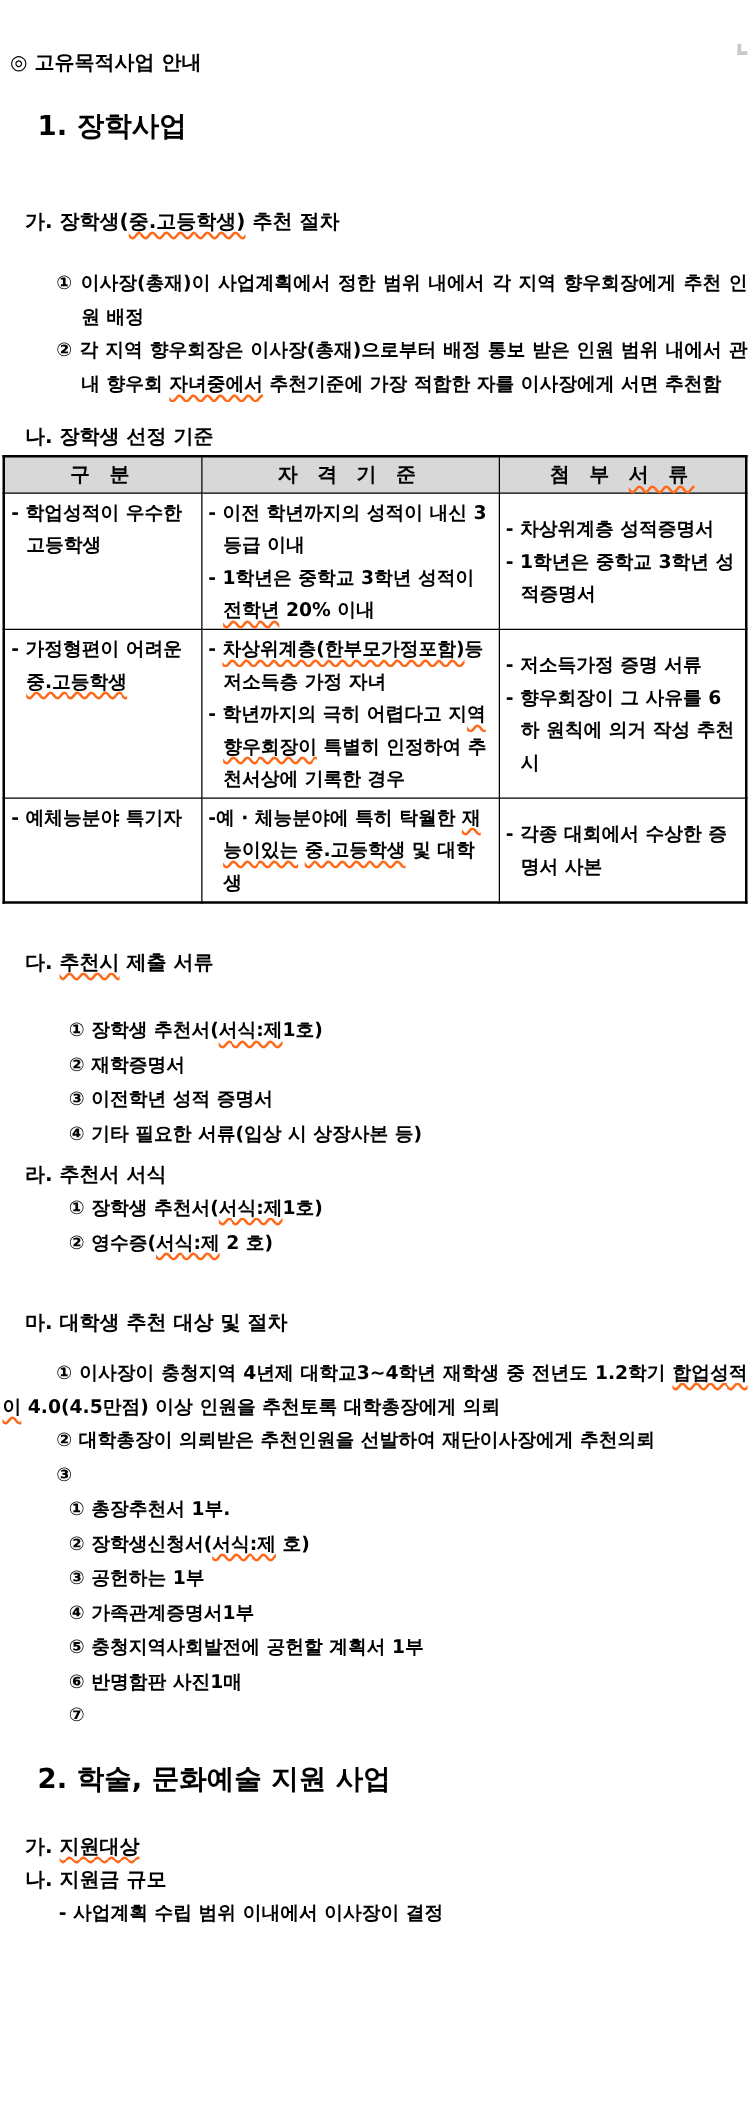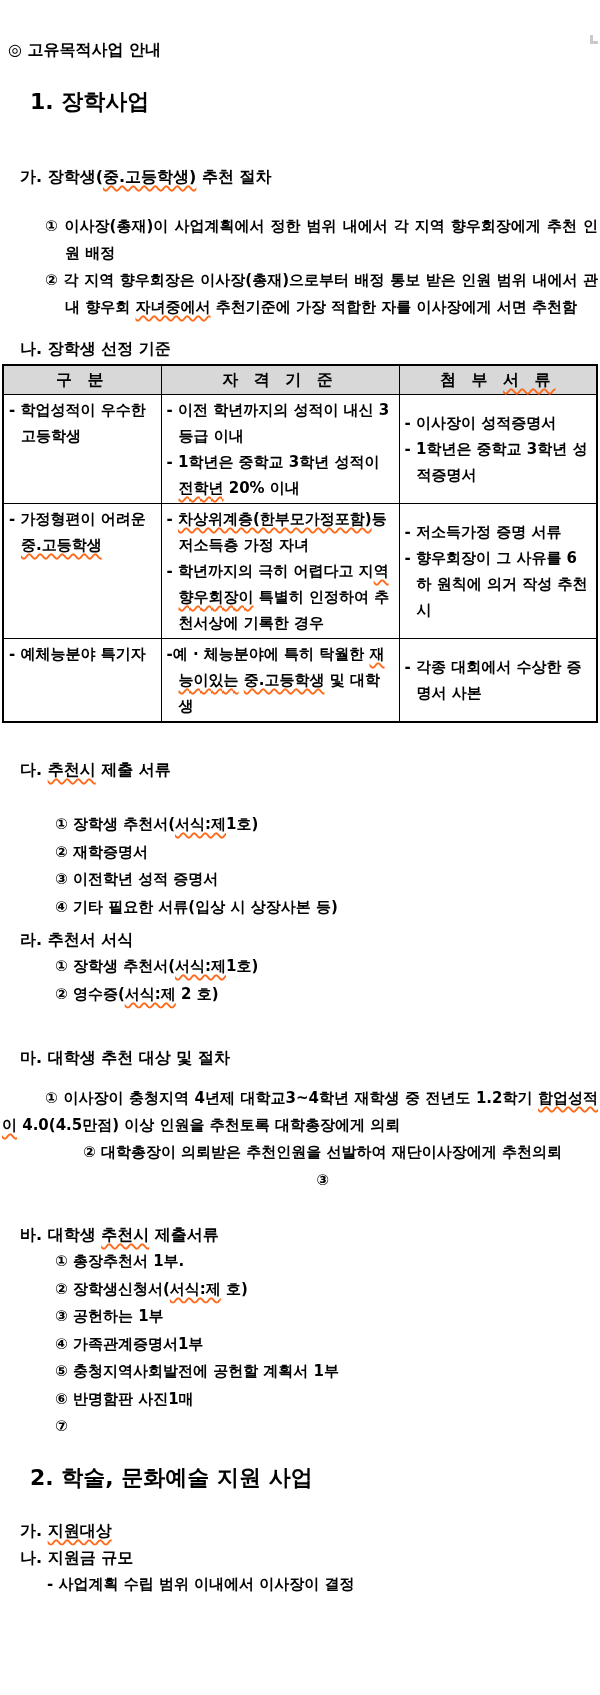--- a/index.html
+++ b/index.html
@@ -35,21 +35,21 @@
   .step{
     margin-left:65px;margin-right:2px;text-indent:-20px;
     text-align:justify;word-break:break-all;
   }
   .indent-p{
     margin-left:2px;margin-right:2px;text-indent:43px;
     text-align:justify;word-break:break-all;
   }
   .num-list{margin-left:55px;}
   .num-list .list-line{line-height:27.5px;}
-  .ml45{margin-left:45px;text-align:center;}
+  .ml45{margin-left:45px;}
   .dash-p{
     margin-left:62px;margin-right:4px;text-indent:-13px;
     text-align:justify;word-break:break-all;
   }
   .dash-line{margin-left:47px;}
   table.criteria{
     border-collapse:collapse;margin:2px 2px 0 2px;width:594px;
     border:2px solid var(--border);table-layout:fixed;
   }
   table.criteria th,table.criteria td{
@@ -102,21 +102,21 @@
     <tbody>
       <tr class="r1">
         <td>
             <div class="cell-item"><span>- 학업성적이 우수한 고등학생</span></div>
           </td>
         <td>
             <div class="cell-item"><span>- 이전 학년까지의 성적이 내신 3등급 이내</span></div>
             <div class="cell-item"><span>- 1학년은 중학교 3학년 성적이 </span><span class="sp">전학년</span><span> 20% 이내</span></div>
           </td>
         <td class="c3">
-            <div class="cell-item"><span>- 이사장이 성적증명서</span></div>
+            <div class="cell-item"><span>- 차상위계층 성적증명서</span></div>
             <div class="cell-item"><span>- 1학년은 중학교 3학년 성적증명서</span></div>
           </td>
       </tr>
       <tr class="r2">
         <td>
             <div class="cell-item"><span>- 가정형편이 어려운 </span><span class="sp">중.고등학생</span></div>
           </td>
         <td>
             <div class="cell-item"><span>- </span><span class="sp">차상위계층(한부모가정포함)</span><span>등 저소득층 가정 자녀</span></div>
             <div class="cell-item"><span>- 학년까지의 극히 어렵다고 지</span><span class="sp">역향우회장이</span><span> 특별히 인정하여 추천서상에 기록한 경우</span></div>
@@ -154,21 +154,20 @@
       <div class="list-line"><span>② 영수증(</span><span class="sp">서식:제</span><span> 2 호)</span></div>
     </div>
 
   <div class="sub-head mt36">마. 대학생 추천 대상 및 절차</div>
   <div class="indent-p mt14"><span>① 이사장이 충청지역 4년제 대학교3~4학년 재학생 중 전년도 1.2학기 </span><span class="sp">합업성적이</span><span> 4.0(4.5만점) 이상 인원을 추천토록 대학총장에게 의뢰</span></div>
   <div class="num-list ml45">
       <div class="list-line"><span>② 대학총장이 의뢰받은 추천인원을 선발하여 재단이사장에게 추천의뢰</span></div>
       <div class="list-line"><span>③</span></div>
     </div>
 
-  <div class="sub-head mt27"><span>바. 대학생 </span><span class="sp">추천시</span><span> 제출서류</span></div>
   <div class="num-list">
       <div class="list-line"><span>① 총장추천서 1부.</span></div>
       <div class="list-line"><span>② 장학생신청서(</span><span class="sp">서식:제</span><span>  호)</span></div>
       <div class="list-line"><span>③ 공헌하는 1부</span></div>
       <div class="list-line"><span>④ 가족관계증명서1부</span></div>
       <div class="list-line"><span>⑤ 충청지역사회발전에 공헌할 계획서 1부</span></div>
       <div class="list-line"><span>⑥ 반명함판 사진1매</span></div>
       <div class="list-line"><span>⑦</span></div>
     </div>
 

